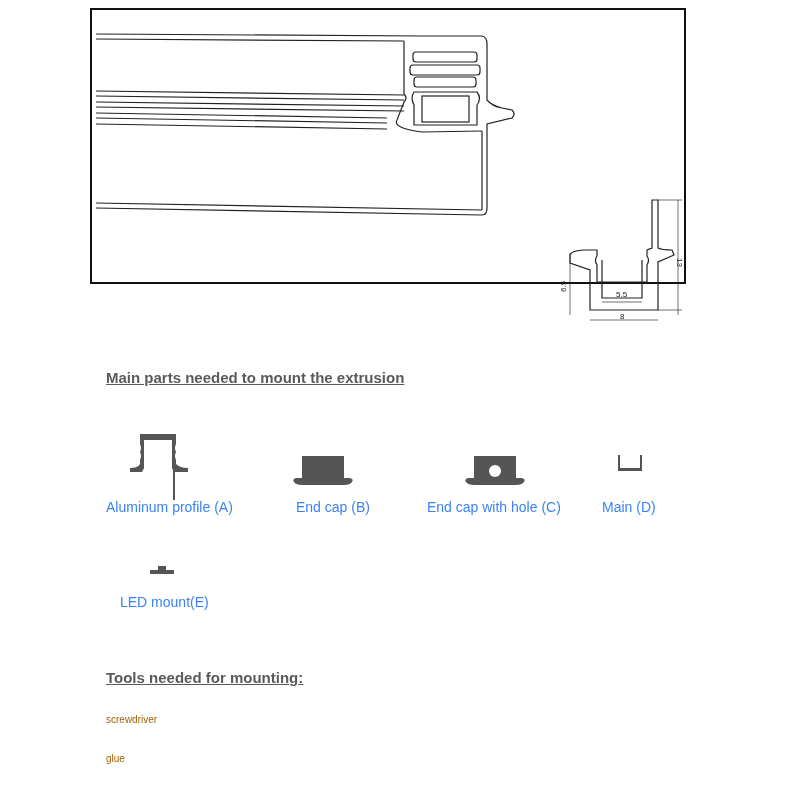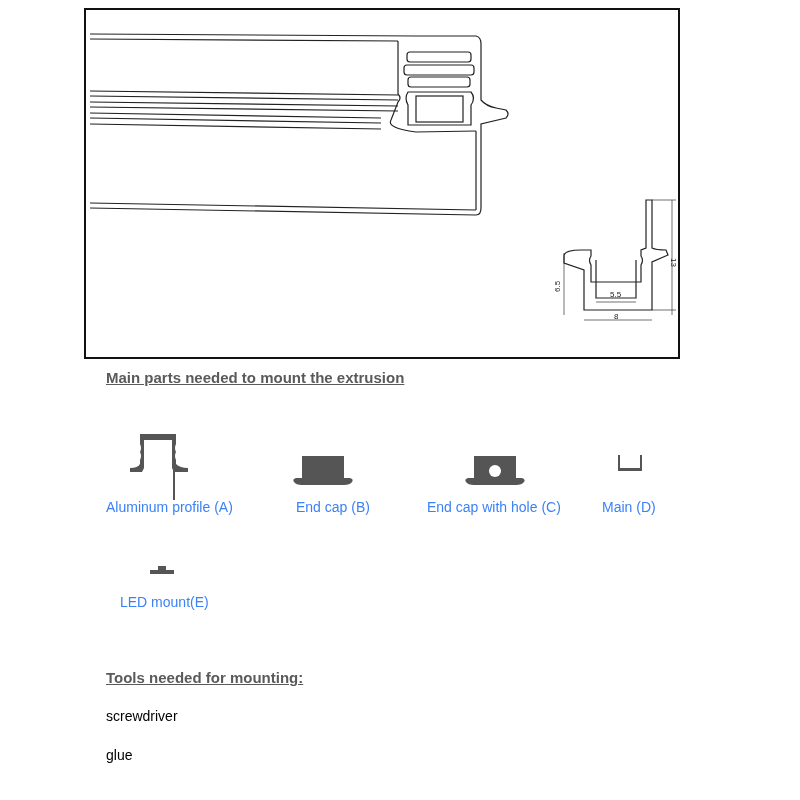--- a/index.html
+++ b/index.html
@@ -1,22 +1,22 @@
 <!DOCTYPE html>
 <html><head>
 <meta charset="utf-8">
 <style>
   html, body { margin:0; padding:0; background:#ffffff; }
   body { width:800px; height:800px; position:relative; overflow:hidden; font-family:"Liberation Sans", sans-serif; color:#111; }
-  .drawing-frame { position:absolute; left:84px; top:8px; width:596px; height:351px; border:2px solid #111; box-sizing:border-box; background:#fff; }
+  .drawing-frame { position:absolute; left:90px; top:8px; width:596px; height:276px; border:2px solid #111; box-sizing:border-box; background:#fff; }
   .drawing-frame svg { position:absolute; left:0; top:0; }
   .heading { position:absolute; font-weight:bold; font-size:15px; color:#5a5a5a;text-decoration:underline; }
   .part-label { position:absolute; font-size:14px; color:#3b82f6; white-space:nowrap; }
   .part-icon { position:absolute; }
-  .tool { position:absolute; font-size:14px; color:#000000; }
+  .tool { position:absolute; font-size:10px; color:#a16207;margin-top:6px; }
   .dim { font-size:8px; fill:#222; font-family:"Liberation Sans", sans-serif; }
 </style>
 </head>
 <body>
 
 <div class="drawing-frame">
   <svg width="596" height="321" viewBox="0 0 596 321">
     <g fill="none" stroke="#222" stroke-width="1.2">
 
       <line x1="4" y1="24" x2="330" y2="26"></line>

